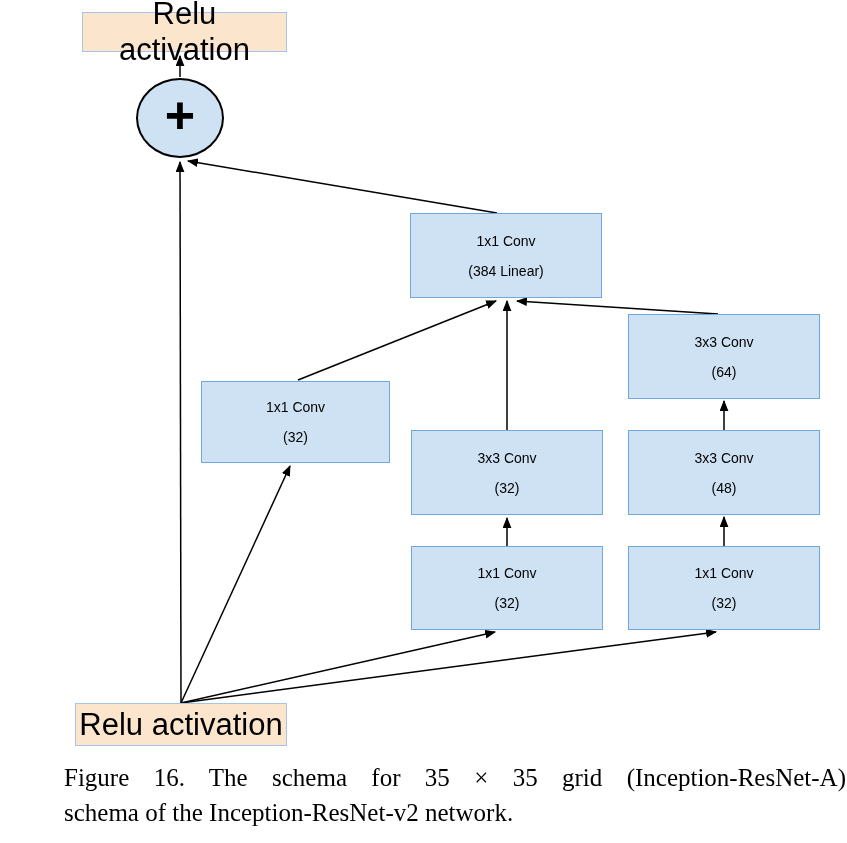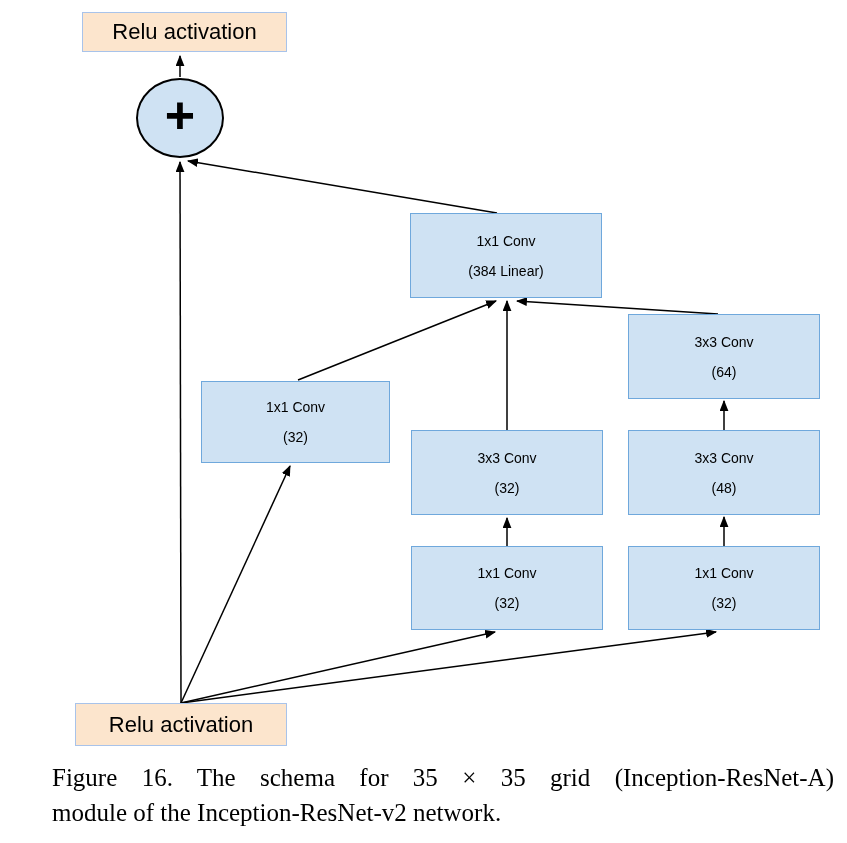--- a/index.html
+++ b/index.html
@@ -33,41 +33,41 @@
   .node .lbl { white-space: pre-line; }
   .conv {
     background: var(--conv-fill, #cfe2f3);
     border: 1.5px solid var(--conv-border, #6fa8dc);
     font-size: 14px;
     line-height: 30px;
   }
   .relu {
     background: var(--relu-fill, #fce5cd);
     border: 1.5px solid var(--relu-border, #a8c3ea);
-    font-size: 22px;
+    font-size: 31px;
   }
   .sum {
     position: absolute;
     left: 136px; top: 78px;
     width: 88px; height: 80px;
     box-sizing: border-box;
     border-radius: 50%;
     background: var(--conv-fill, #cfe2f3);
     border: 2px solid #000;
     display: flex;
     align-items: center;
     justify-content: center;
     font-size: 52px;
     font-weight: 700;
     padding-bottom: 6px;
     color: #000;
   }
   .caption {
     position: absolute;
-    left: 52px;
+    left: 64px;
     top: 760px;
     width: 782px;
     font-family: "Liberation Serif", serif;
     font-size: 25px;
     line-height: 35px;
     color: #000;
   }
   .caption-line-1 {
     text-align: justify;
     text-align-last: justify;
@@ -140,16 +140,16 @@
     <span class="lbl">1x1 Conv
 (32)</span>
   </div>
 
   <div class="node relu" style="left:75px; top:703px; width:212px; height:43px;">
     <span class="lbl">Relu activation</span>
   </div>
 
   <div class="caption">
     <div class="caption-line-1">Figure 16. The schema for 35 × 35 grid (Inception-ResNet-A)</div>
-    <div class="caption-line-2">module of the Inception-ResNet-v2 network.</div>
+    <div class="caption-line-2">schema of the Inception-ResNet-v2 network.</div>
   </div>
 
 </div>
 
 </body></html>

